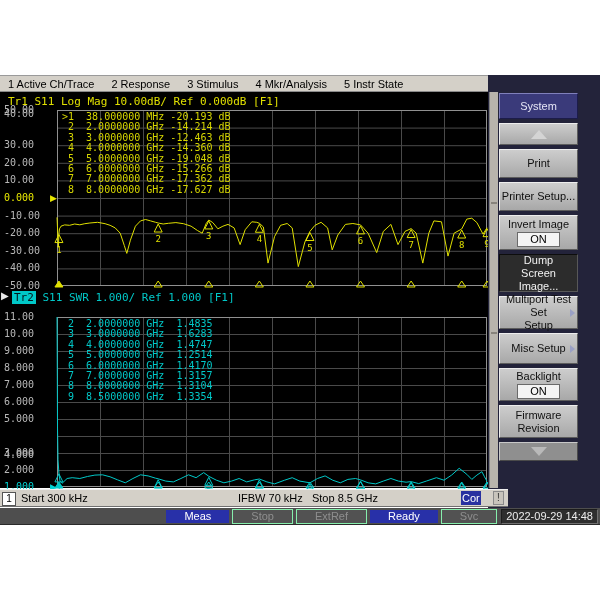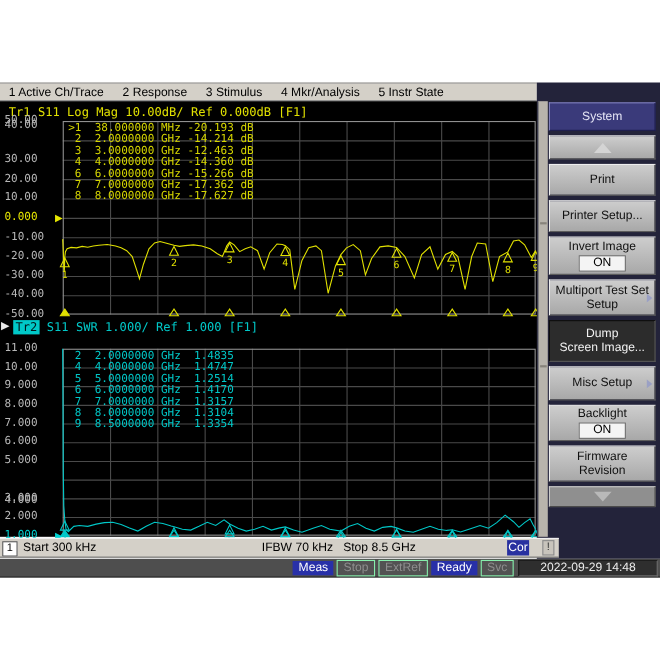--- a/index.html
+++ b/index.html
@@ -23,21 +23,21 @@
   .plot{position:absolute;left:57px;}
   .plot svg{overflow:visible;display:block;}
   .mtable{position:absolute;left:62px;font:10px "DejaVu Sans Mono",monospace;line-height:10.4px;white-space:pre;}
   .mt1{top:112px;color:#d6d600;}
   .mt2{top:319px;color:#00c8c8;}
   
   .sidebar{position:absolute;left:488px;top:75px;width:112px;height:433px;background:#23233a;}
   .scrollstrip{position:absolute;left:489px;top:92px;width:8px;height:396px;background:#b8b4ac;
                border-left:1px solid #808080;}
   .tick{position:absolute;left:1px;width:6px;height:2px;background:#87837b;}
-  .skcol{position:absolute;left:499px;top:93px;width:97px;display:flex;flex-direction:column;}
+  .skcol{position:absolute;left:499px;top:93px;width:79px;display:flex;flex-direction:column;}
   .skbtn{box-sizing:border-box;margin-bottom:4px;display:flex;flex-direction:column;
          align-items:center;justify-content:center;text-align:center;
          font-size:11px;line-height:13px;color:#101010;cursor:default;
          background:linear-gradient(#cdcdcd,#a8a8a8);
          border:1px solid;border-color:#ededed #5c5c5c #5c5c5c #ededed;position:relative;}
   .sk-system{height:26px;background:#3a3a7a;color:#e6e6f6;
              border-color:#8080bb #1c1c4a #1c1c4a #8080bb;}
   .sk-up{height:22px;}
   .sk-down{height:19px;background:#8f8f8f;border-color:#c8c8c8 #4a4a4a #4a4a4a #c8c8c8;}
   .sk-sel{background:#2c2c2c;color:#f2f2f2;border-color:#0d0d0d #585858 #585858 #0d0d0d;}
@@ -60,25 +60,25 @@
   .sb-ifbw{position:absolute;left:238px;top:2px;}
   .sb-stop{position:absolute;right:130px;top:2px;} 
   .corbox{position:absolute;left:461px;top:1px;background:#2830a0;color:#fff;
           padding:0 1px;font-size:11px;line-height:14px;}
   .alertbox{position:absolute;left:493px;top:1px;background:#c8c4bc;border:1px solid #8a8a8a;
             color:#333;padding:0 3px;font-size:10px;line-height:12px;}
   
   .sysbar{position:absolute;left:0;top:508px;width:600px;height:17px;background:#4e4e4e;
           display:flex;align-items:center;justify-content:flex-end;box-sizing:border-box;
           font-size:11px;padding-right:2px;border-bottom:1px solid #2a2a2a;}
-  .seg{margin-left:3px;padding:0 5px;line-height:13px;}
+  .seg{margin-left:3px;padding:0 18px;line-height:13px;}
   .seg.on{background:#2830a8;color:#fff;}
   .seg.off{color:#8e8e8e;border:1px solid #86efac;background:#525252;}
   .dtbox{margin-left:4px;background:#2e2e2e;color:#ececec;border:1px solid #1c1c1c;
-         border-right-color:#707070;border-bottom-color:#707070;padding:0 19px;line-height:13px;}
+         border-right-color:#707070;border-bottom-color:#707070;padding:0 4px;line-height:13px;}
 </style>
 </head>
 <body>
 
 <div class="page">
 
   <div class="menubar">
     <span>1 Active Ch/Trace</span>
     <span>2 Response</span>
     <span>3 Stimulus</span>
@@ -134,21 +134,21 @@
         <text x="354.11764705882354" y="137.55712" fill="#e0e000" text-anchor="middle" font-size="9px" font-family="DejaVu Sans Mono, monospace">7</text>
         <path d="M 354.11764705882354 171 L 350.11764705882354 177 L 358.11764705882354 177 Z" fill="none" stroke="#e0e000" stroke-width="1"></path>
         <path d="M 404.70588235294116 120.02351999999999 L 400.70588235294116 128.02352 L 408.70588235294116 128.02352 Z" fill="none" stroke="#e0e000" stroke-width="1"></path>
         <text x="404.70588235294116" y="138.02352" fill="#e0e000" text-anchor="middle" font-size="9px" font-family="DejaVu Sans Mono, monospace">8</text>
         <path d="M 404.70588235294116 171 L 400.70588235294116 177 L 408.70588235294116 177 Z" fill="none" stroke="#e0e000" stroke-width="1"></path>
         <path d="M 430 118.66832 L 426 126.66832 L 434 126.66832 Z" fill="none" stroke="#e0e000" stroke-width="1"></path>
         <text x="430" y="136.66832" fill="#e0e000" text-anchor="middle" font-size="9px" font-family="DejaVu Sans Mono, monospace">9</text>
         <path d="M 430 171 L 426 177 L 434 177 Z" fill="none" stroke="#e0e000" stroke-width="1"></path>
       </svg>
     </div>
-  <div class="mtable mt1" id="mtable1"><div>&gt;1  38.000000 MHz -20.193 dB</div><div> 2  2.0000000 GHz -14.214 dB</div><div> 3  3.0000000 GHz -12.463 dB</div><div> 4  4.0000000 GHz -14.360 dB</div><div> 6  6.0000000 GHz -15.266 dB</div><div> 7  7.0000000 GHz -17.362 dB</div><div> 8  8.0000000 GHz -17.627 dB</div></div>
+  <div class="mtable mt1" id="mtable1"><div>&gt;1  38.000000 MHz -20.193 dB</div><div> 2  2.0000000 GHz -14.214 dB</div><div> 3  3.0000000 GHz -12.463 dB</div><div> 4  4.0000000 GHz -14.360 dB</div><div> 5  5.0000000 GHz -19.048 dB</div><div> 6  6.0000000 GHz -15.266 dB</div><div> 7  7.0000000 GHz -17.362 dB</div><div> 8  8.0000000 GHz -17.627 dB</div></div>
   <div id="ylabels1">
       <span class="ylab" style="left: 4px; top: 104px;">50.00</span>
       <span class="ylab" style="left: 4px; top: 108px;">40.00</span>
       <span class="ylab" style="left: 4px; top: 139.2px;">30.00</span>
       <span class="ylab" style="left: 4px; top: 156.8px;">20.00</span>
       <span class="ylab" style="left: 4px; top: 174.4px;">10.00</span>
       <span class="refptr" style="left: 50px; top: 193px; color: rgb(232, 232, 0);">▶</span>
       <span class="ylab" style="left: 4px; top: 192px; color: rgb(232, 232, 0);">0.000</span>
       <span class="ylab" style="left: 4px; top: 209.6px;">-10.00</span>
       <span class="ylab" style="left: 4px; top: 227.2px;">-20.00</span>
@@ -204,21 +204,21 @@
         <text x="354.11764705882354" y="183.6331" fill="#00c8c8" text-anchor="middle" font-size="9px" font-family="DejaVu Sans Mono, monospace">7</text>
         <path d="M 354.11764705882354 165 L 350.11764705882354 171 L 358.11764705882354 171 Z" fill="none" stroke="#00c8c8" stroke-width="1"></path>
         <path d="M 404.70588235294116 165.72320000000002 L 400.70588235294116 173.72320000000002 L 408.70588235294116 173.72320000000002 Z" fill="none" stroke="#00c8c8" stroke-width="1"></path>
         <text x="404.70588235294116" y="183.72320000000002" fill="#00c8c8" text-anchor="middle" font-size="9px" font-family="DejaVu Sans Mono, monospace">8</text>
         <path d="M 404.70588235294116 165 L 400.70588235294116 171 L 408.70588235294116 171 Z" fill="none" stroke="#00c8c8" stroke-width="1"></path>
         <path d="M 430 165.2982 L 426 173.2982 L 434 173.2982 Z" fill="none" stroke="#00c8c8" stroke-width="1"></path>
         <text x="430" y="183.2982" fill="#00c8c8" text-anchor="middle" font-size="9px" font-family="DejaVu Sans Mono, monospace">9</text>
         <path d="M 430 165 L 426 171 L 434 171 Z" fill="none" stroke="#00c8c8" stroke-width="1"></path>
       </svg>
     </div>
-  <div class="mtable mt2" id="mtable2"><div> 2  2.0000000 GHz  1.4835</div><div> 4  4.0000000 GHz  1.4747</div><div> 5  5.0000000 GHz  1.2514</div><div> 6  6.0000000 GHz  1.4170</div><div> 7  7.0000000 GHz  1.3157</div><div> 8  8.0000000 GHz  1.3104</div><div> 9  8.5000000 GHz  1.3354</div></div>
+  <div class="mtable mt2" id="mtable2"><div> 2  2.0000000 GHz  1.4835</div><div> 3  3.0000000 GHz  1.6283</div><div> 4  4.0000000 GHz  1.4747</div><div> 5  5.0000000 GHz  1.2514</div><div> 6  6.0000000 GHz  1.4170</div><div> 7  7.0000000 GHz  1.3157</div><div> 8  8.0000000 GHz  1.3104</div><div> 9  8.5000000 GHz  1.3354</div></div>
   <div id="ylabels2">
       <span class="ylab" style="left: 4px; top: 311px;">11.00</span>
       <span class="ylab" style="left: 4px; top: 328px;">10.00</span>
       <span class="ylab" style="left: 4px; top: 345px;">9.000</span>
       <span class="ylab" style="left: 4px; top: 362px;">8.000</span>
       <span class="ylab" style="left: 4px; top: 379px;">7.000</span>
       <span class="ylab" style="left: 4px; top: 396px;">6.000</span>
       <span class="ylab" style="left: 4px; top: 413px;">5.000</span>
       <span class="ylab" style="left: 4px; top: 430px; margin-top: 19px;">4.000</span>
       <span class="ylab" style="left: 4px; top: 447px;">3.000</span>
@@ -242,28 +242,28 @@
     <div class="skbtn" style="height:29px">
         <span>Print</span>
       </div>
     <div class="skbtn" style="height:29px">
         <span>Printer Setup...</span>
       </div>
     <div class="skbtn" style="height:35px">
       <span>Invert Image</span>
       <span class="onbox">ON</span>
     </div>
+    <div class="skbtn sk-sel" style="height:38px">
+      <span>Dump</span>
+        <span>Screen Image...</span>
+    </div>
     <div class="skbtn" style="height:33px">
       <span>Multiport Test Set</span>
         <span>Setup</span>
       <div class="subarrow"></div>
-    </div>
-    <div class="skbtn sk-sel" style="height:38px">
-      <span>Dump</span>
-        <span>Screen Image...</span>
     </div>
     <div class="skbtn" style="height:31px">
       <span>Misc Setup</span>
       <div class="subarrow"></div>
     </div>
     <div class="skbtn" style="height:33px">
       <span>Backlight</span>
       <span class="onbox">ON</span>
     </div>
     <div class="skbtn" style="height:33px">

